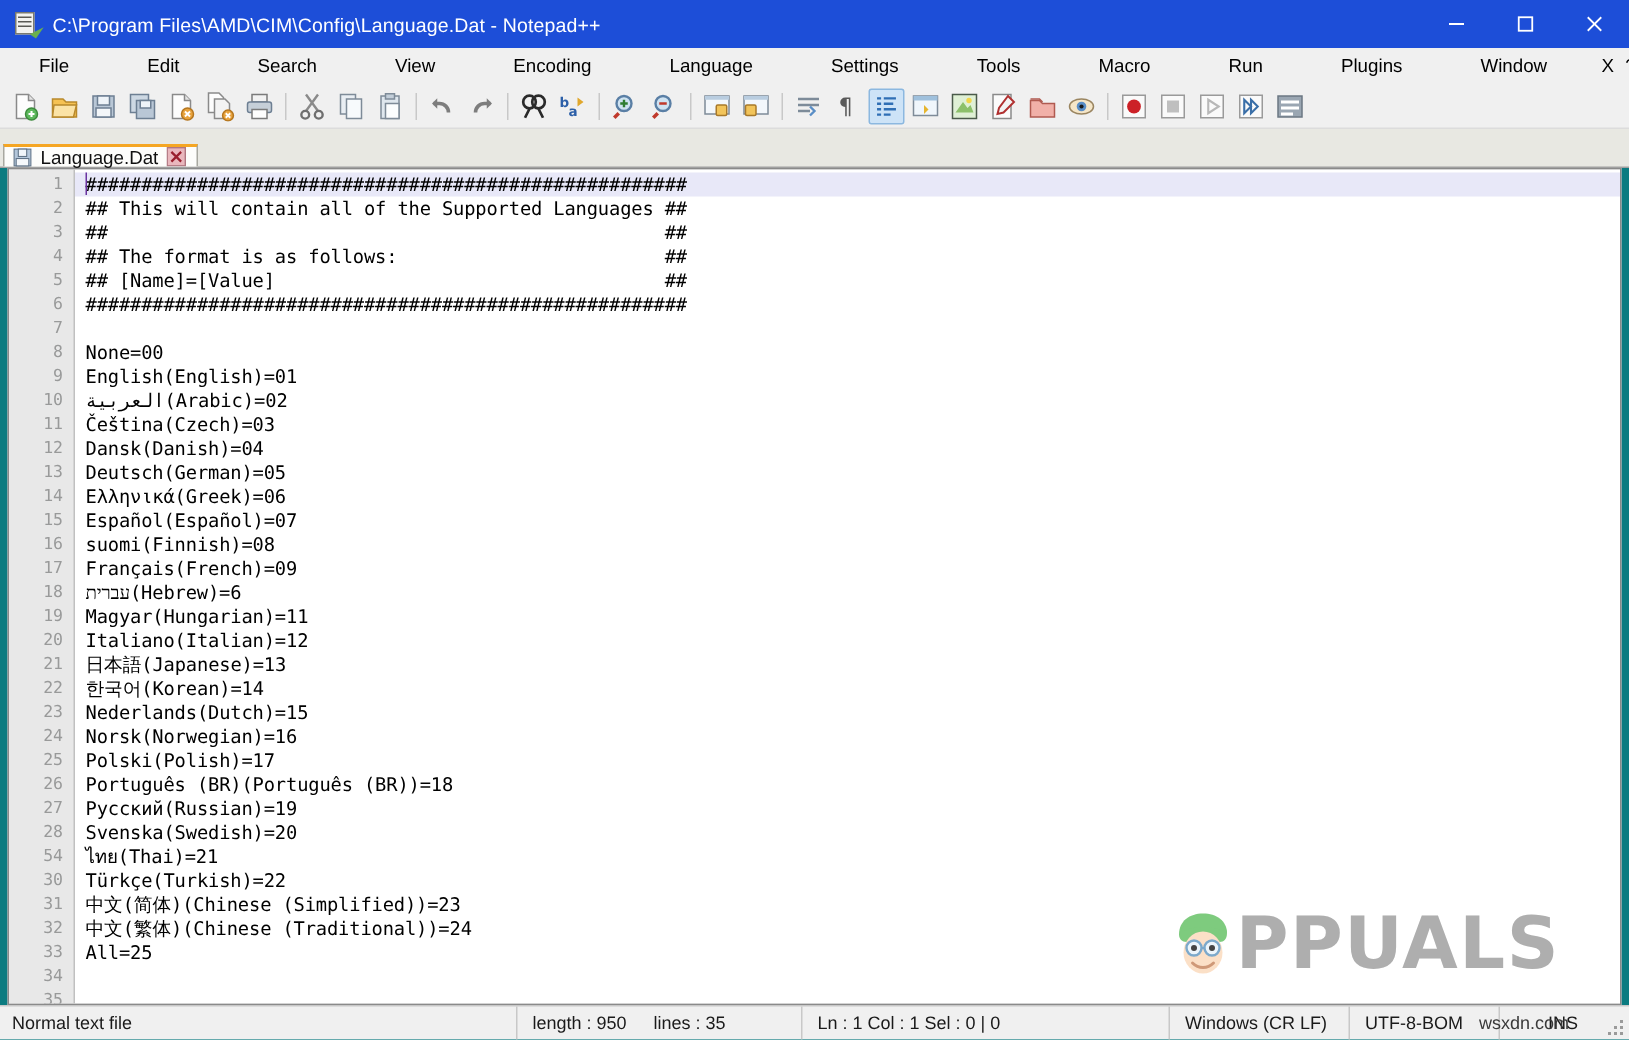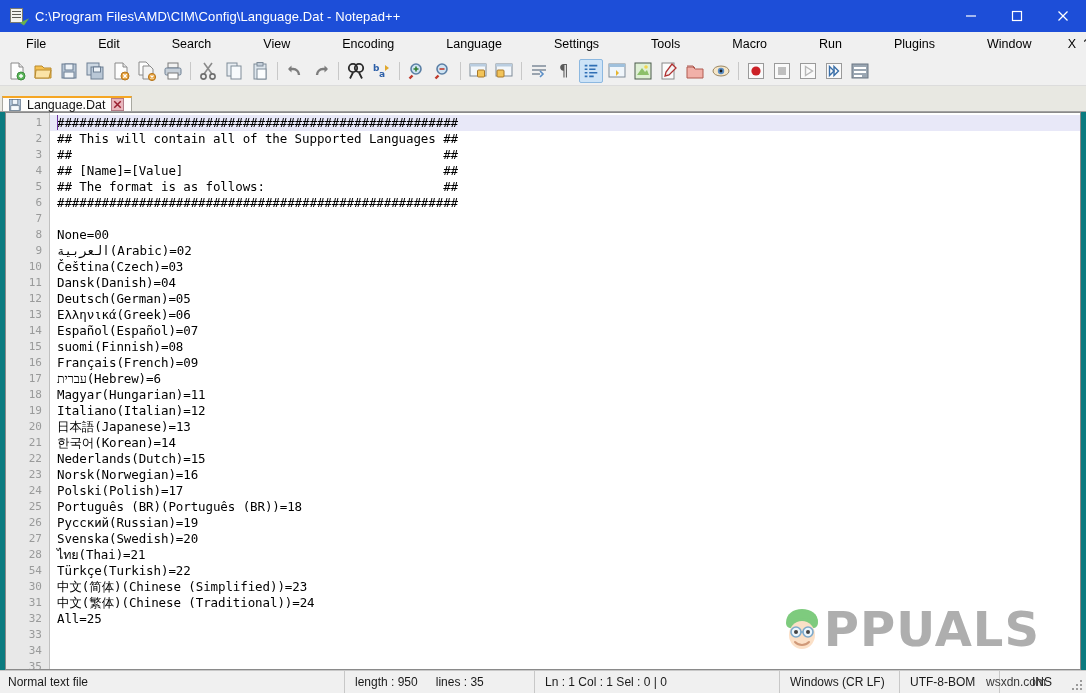--- a/index.html
+++ b/index.html
@@ -569,25 +569,26 @@
           <div class="ln">32</div>
           <div class="ln">33</div>
           <div class="ln">34</div>
           <div class="ln">35</div>
         </div>
       <div class="code">
         <div class="caret"></div>
       <div class="line current">######################################################</div>
           <div class="line">## This will contain all of the Supported Languages ##</div>
           <div class="line">##                                                  ##</div>
+          <div class="line">## The format is as follows:                        ##</div>
           <div class="line">## [Name]=[Value]                                   ##</div>
-          <div class="line">## The format is as follows:                        ##</div>
           <div class="line">######################################################</div>
           <div class="line">&nbsp;</div>
           <div class="line">None=00</div>
+          <div class="line">English(English)=01</div>
           <div class="line">العربية(Arabic)=02</div>
           <div class="line">Čeština(Czech)=03</div>
           <div class="line">Dansk(Danish)=04</div>
           <div class="line">Deutsch(German)=05</div>
           <div class="line">Ελληνικά(Greek)=06</div>
           <div class="line">Español(Español)=07</div>
           <div class="line">suomi(Finnish)=08</div>
           <div class="line">Français(French)=09</div>
           <div class="line">עברית(Hebrew)=6</div>
           <div class="line">Magyar(Hungarian)=11</div>

